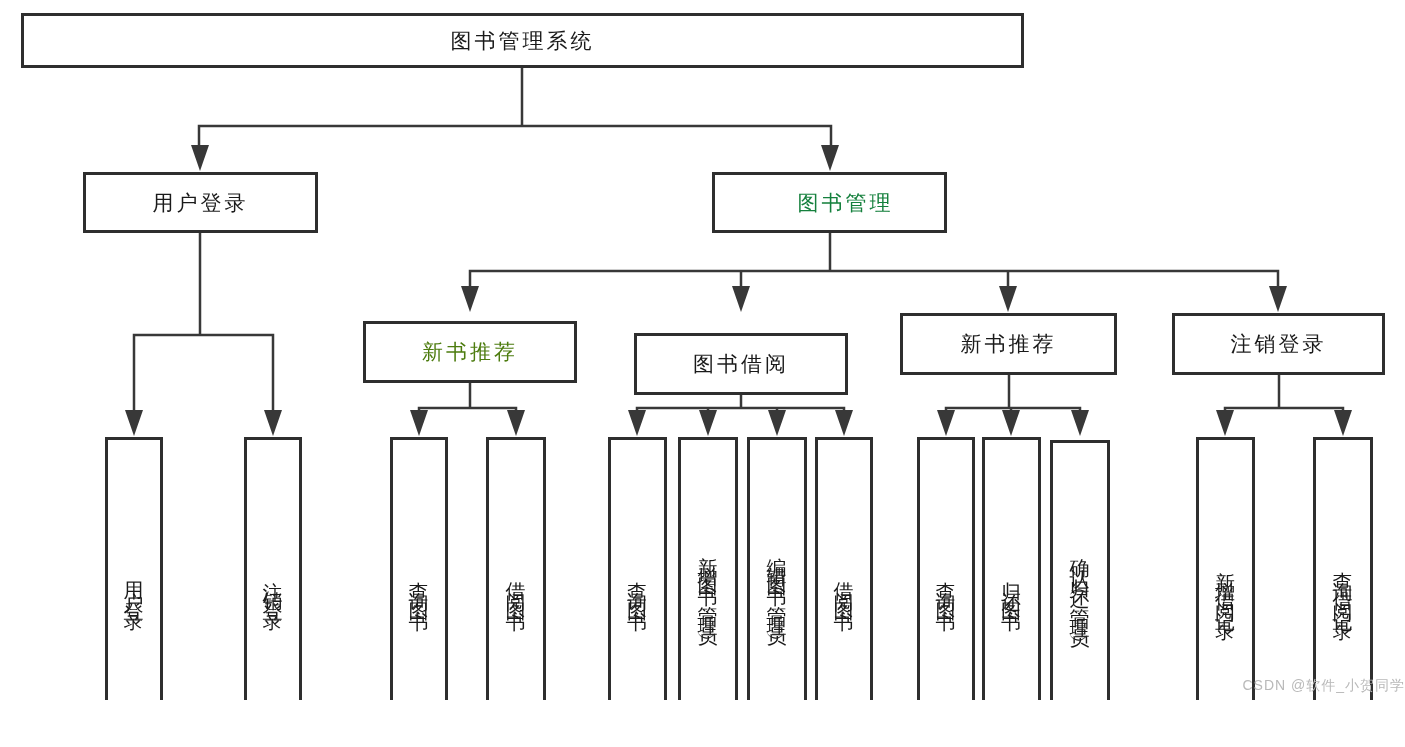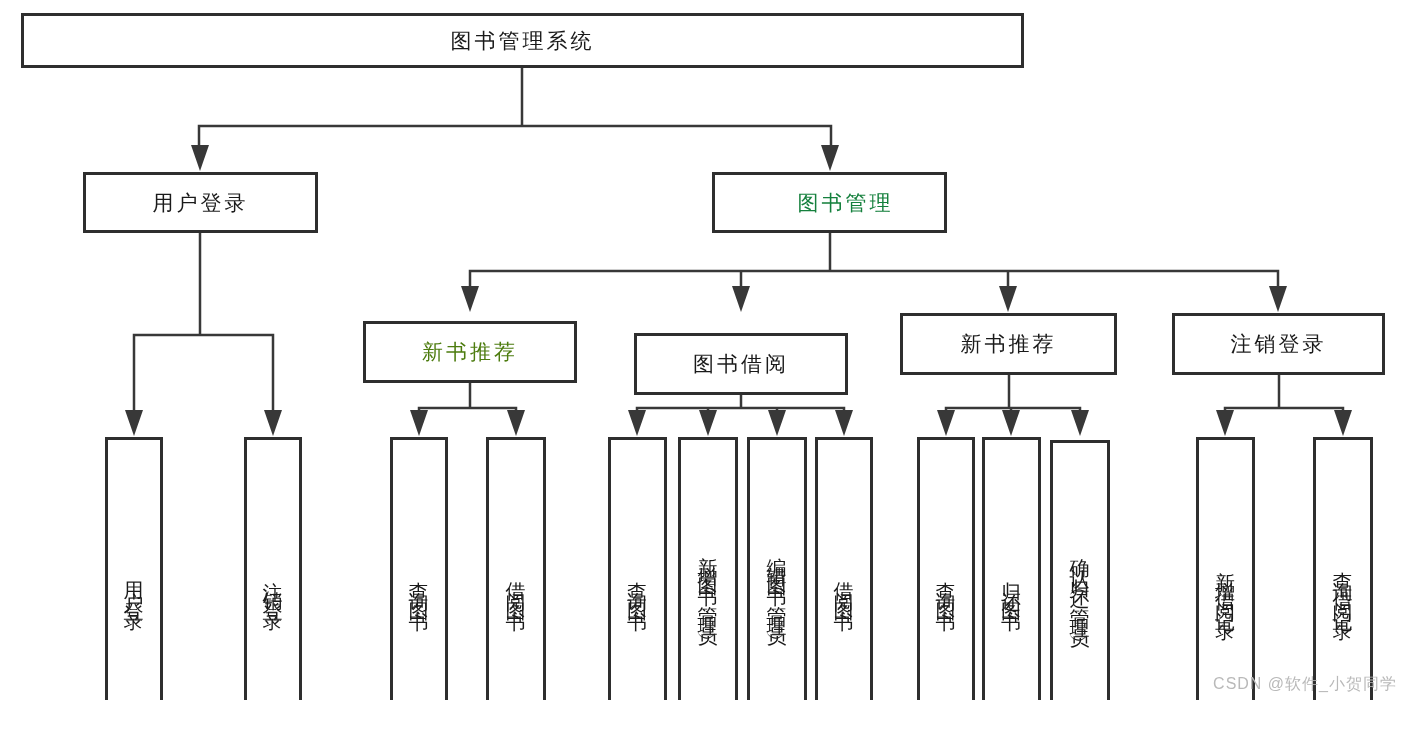--- a/index.html
+++ b/index.html
@@ -30,23 +30,23 @@
   }
   .vnode{
     writing-mode:vertical-rl;
     text-orientation:mixed;
     font-size:20px;
     letter-spacing:10px;
     line-height:1;
   }
   .watermark{
     position:absolute;
-    right:8px;
+    right:0;
     bottom:5px;
-    font-size:16px;
+    font-size:14px;
     color:#b9b9b9;
     letter-spacing:1px;
     z-index:3;
     white-space:nowrap;
   }
 </style>
 </head>
 <body>
 
 <div class="canvas">

